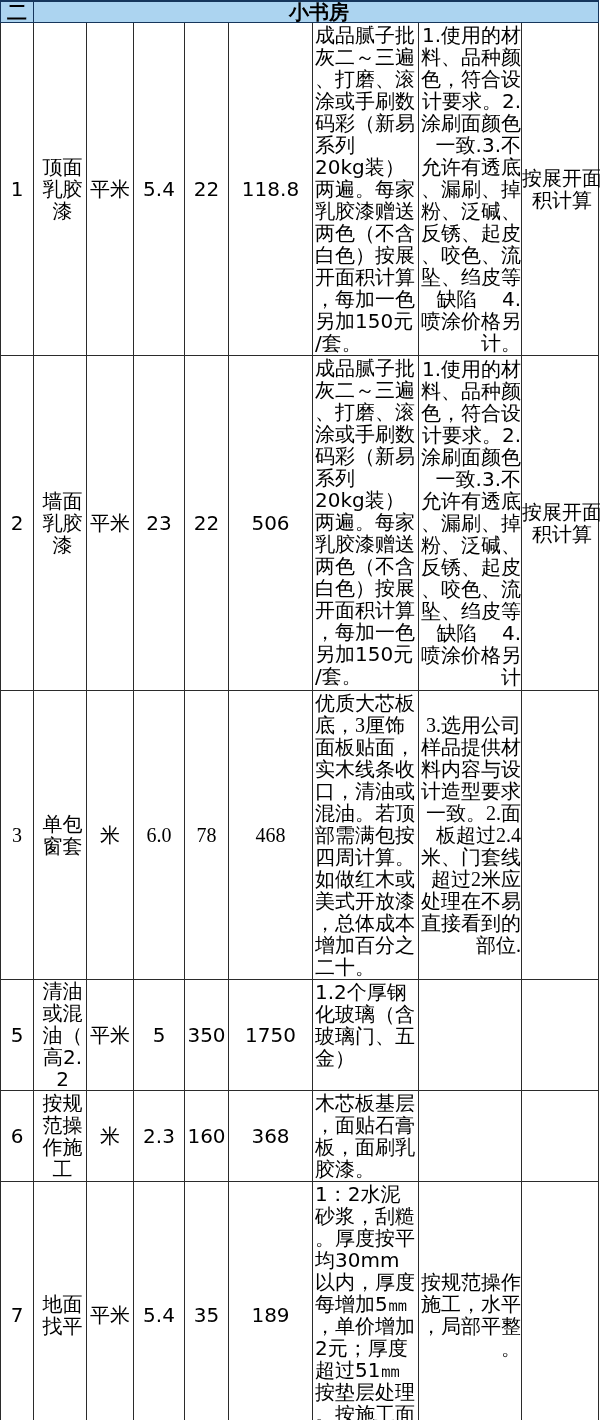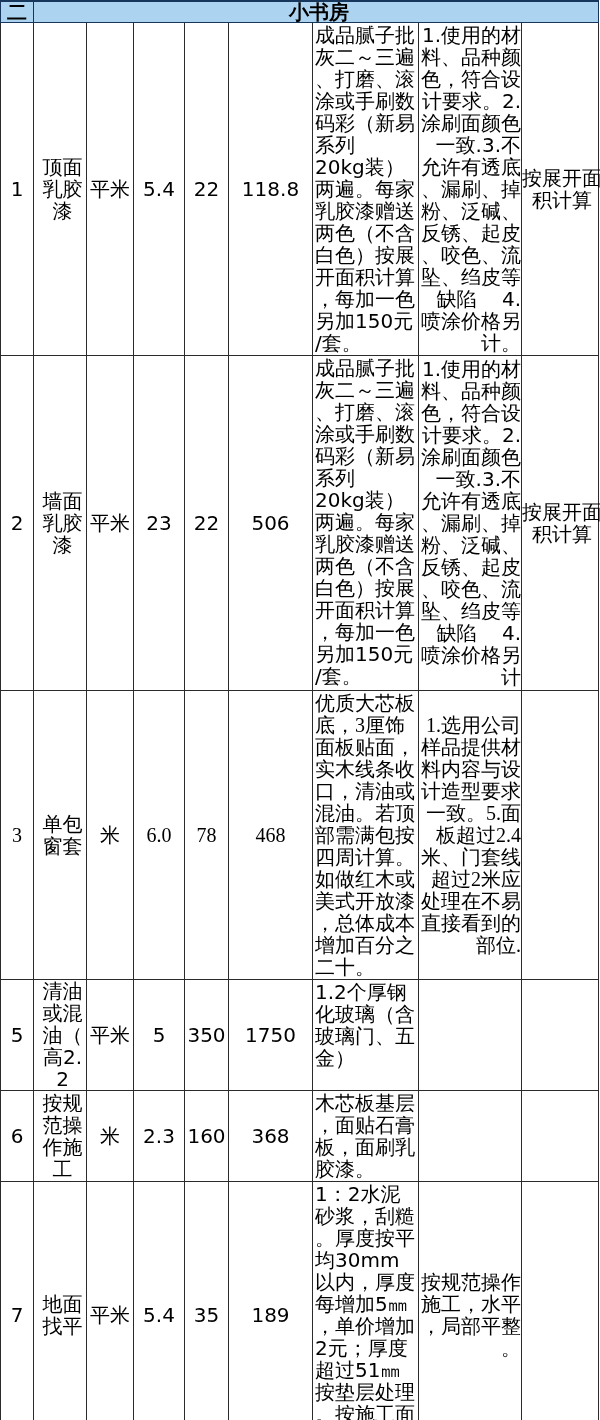--- a/index.html
+++ b/index.html
@@ -95,21 +95,21 @@
   </tr>
 
   <tr class="h-r3">
     <td>3</td>
     <td class="item">单包窗套</td>
     <td>米</td>
     <td>6.0</td>
     <td>78</td>
     <td>468</td>
     <td class="desc">优质大芯板底，3厘饰面板贴面，实木线条收口，清油或混油。若顶部需满包按四周计算。如做红木或美式开放漆，总体成本增加百分之二十。</td>
-    <td class="std">1.选用公司样品提供材料内容与设计造型要求一致。5.面板超过2.4米、门套线超过2米应处理在不易直接看到的部位.</td>
+    <td class="std">3.选用公司样品提供材料内容与设计造型要求一致。2.面板超过2.4米、门套线超过2米应处理在不易直接看到的部位.</td>
     <td class="note">
           <span class="note-inner"></span>
         </td>
   </tr>
 
   <tr class="h-r5">
     <td>5</td>
     <td class="item">清油或混油（高2.2</td>
     <td>平米</td>
     <td>5</td>

